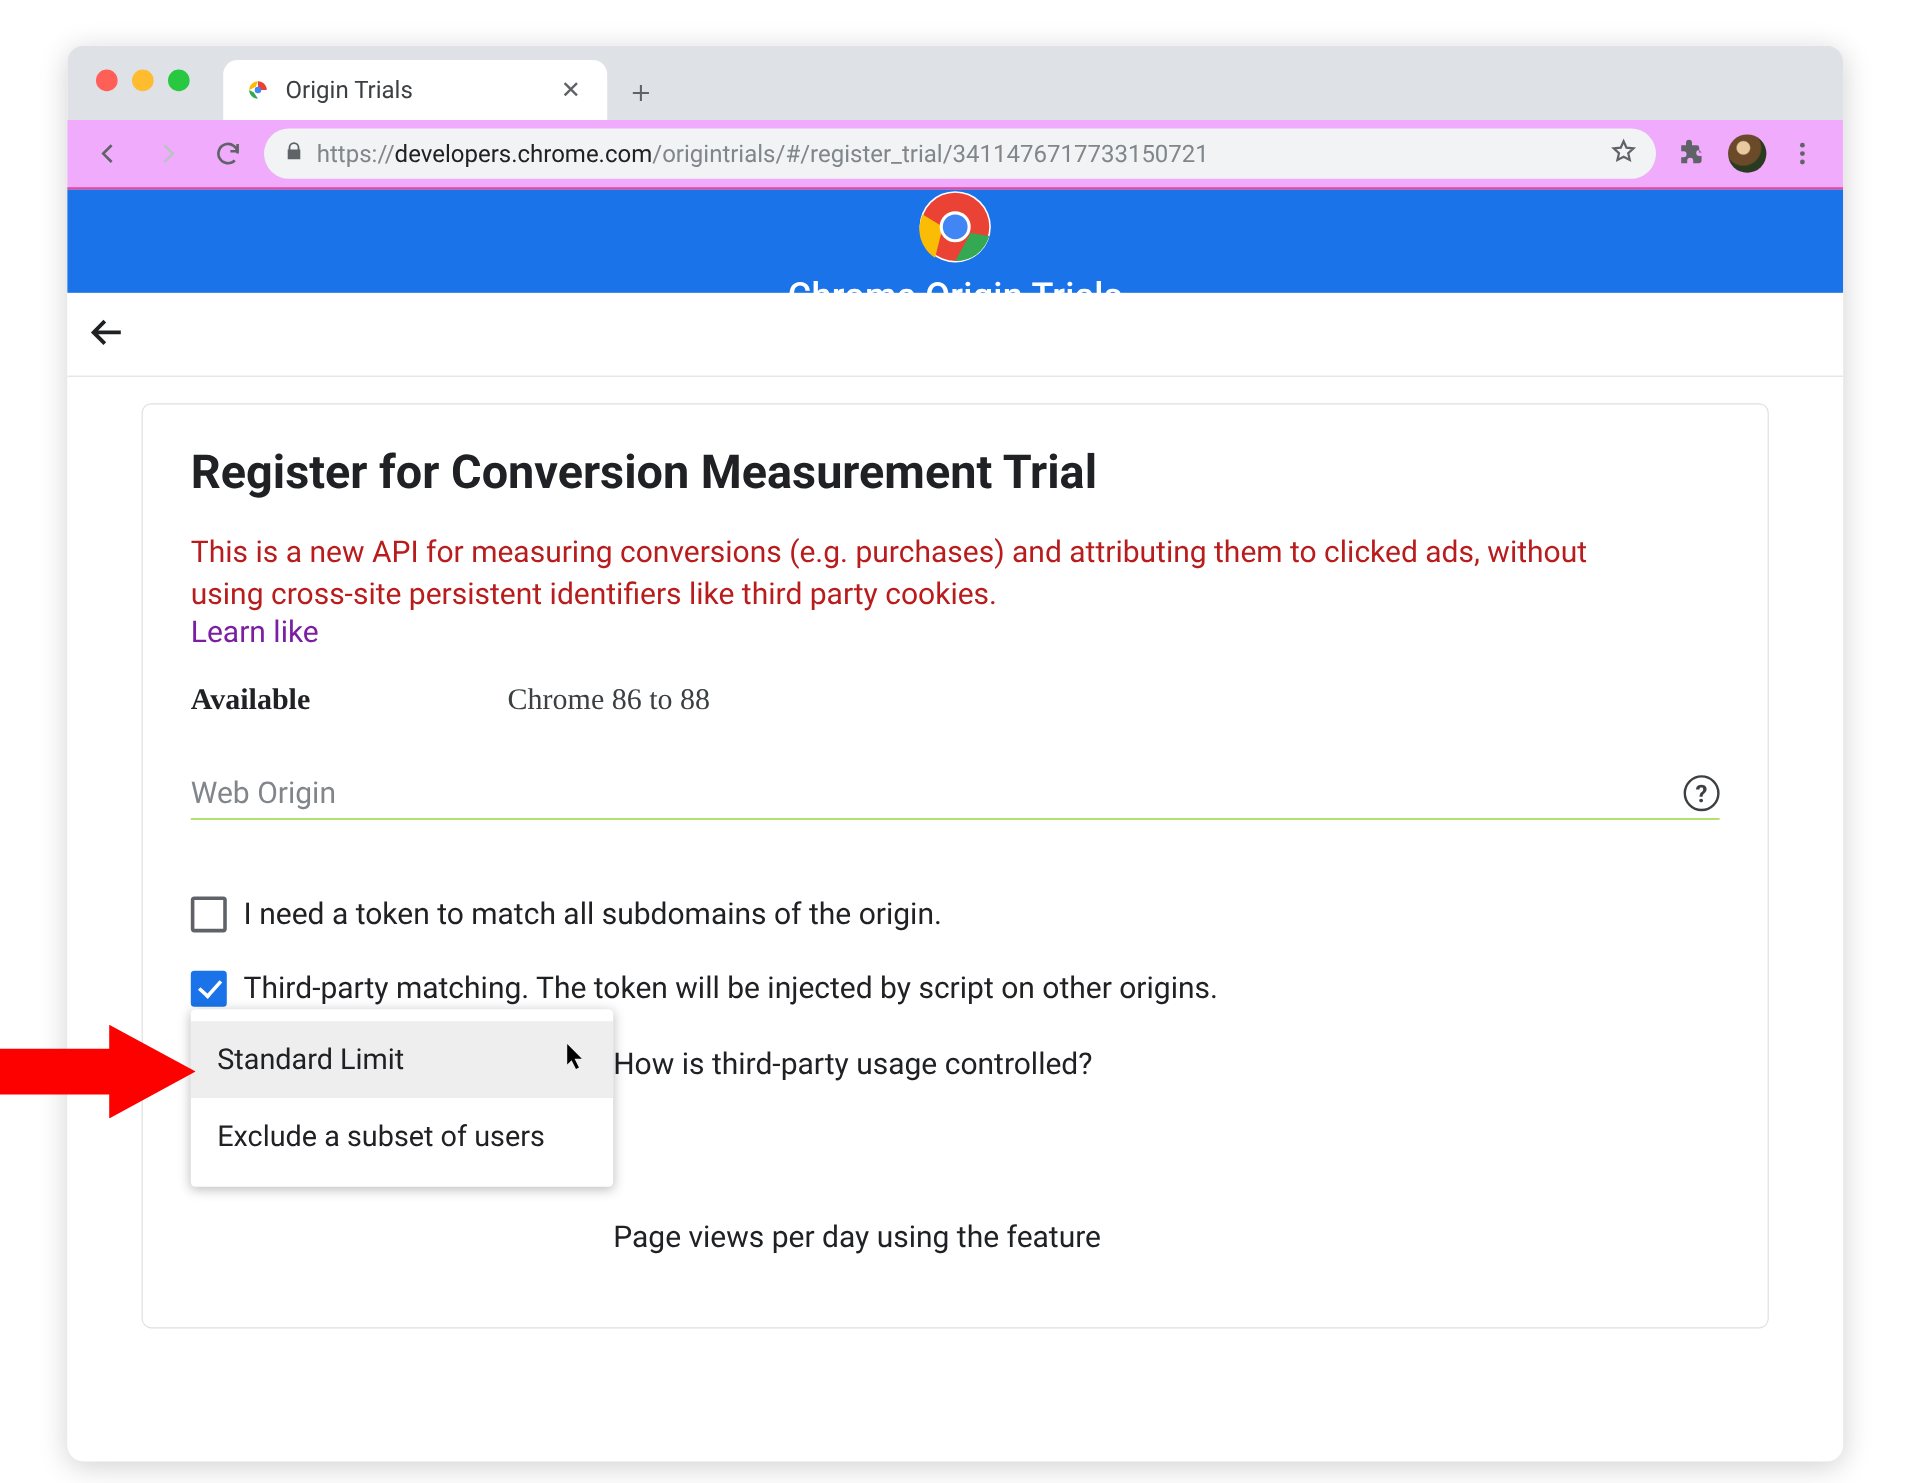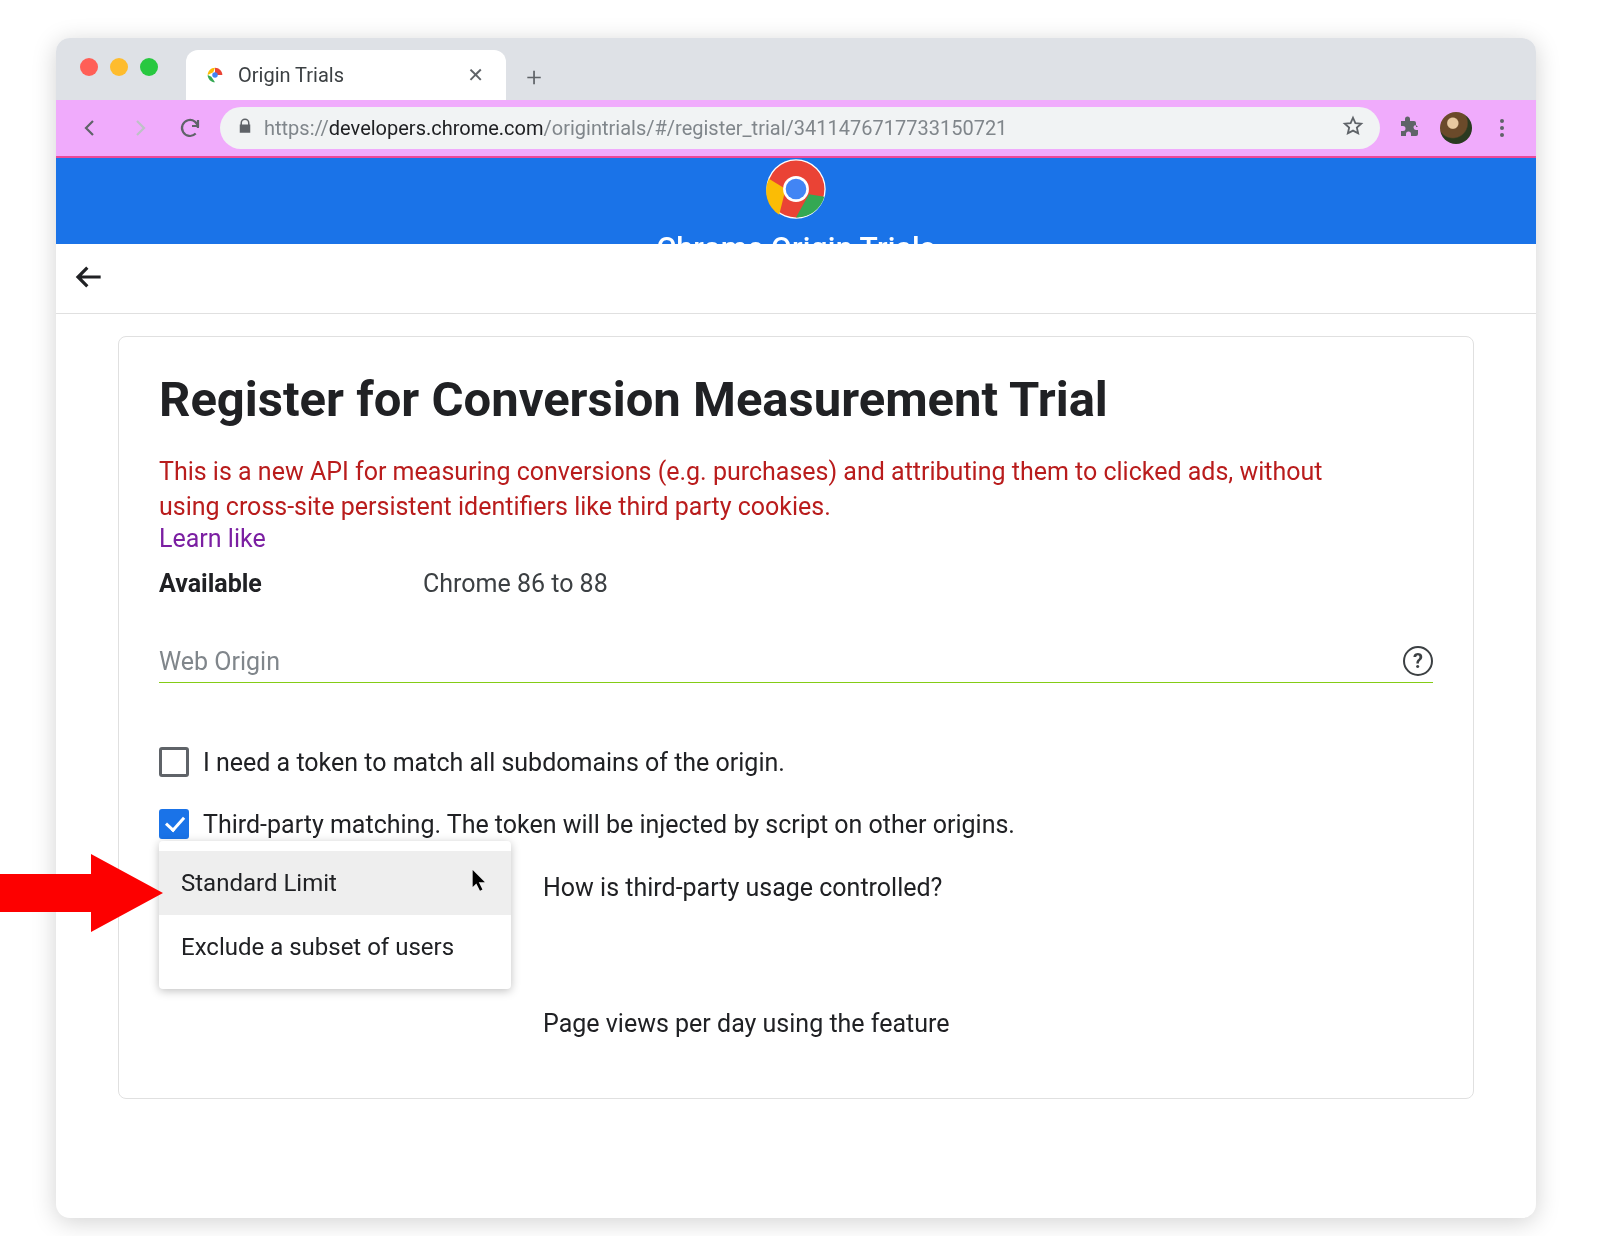--- a/index.html
+++ b/index.html
@@ -126,29 +126,29 @@
   }
   .subbar svg { width: 32px; height: 32px; color: #202124; }
   .card {
     margin: 22px 62px 0 62px;
     border: 1px solid #e0e0e0;
     border-radius: 8px;
     padding: 34px 40px 60px 40px;
     position: relative;
   }
   .card h1 {
-    font-size: 49px; font-weight: 700; color: #202124;
+    font-size: 39px; font-weight: 700; color: #202124;
     margin-bottom: 26px;
   }
   .desc {
     font-size: 25px; color: #b91c1c; line-height: 1.4;
     max-width: 1180px;
   }
   .learn { color: #7b1fa2; font-size: 25px; }
-  .meta { margin-top: 16px; }
+  .meta { margin-top: 28px; font-family: Liberation Serif, serif; }
   .meta-row { display: flex; font-size: 25px; margin-bottom: 24px; }
   .meta-row .k { width: 264px; font-weight: 700; color: #202124; }
   .meta-row .v { color: #3c4043; }
   .field {
     margin-top: 48px;
     display: flex; align-items: center;
     border-bottom: 1px solid #84cc16;
     padding-bottom: 6px;
   }
   .field .ph { color: #80868b; font-size: 25px; flex: 1; }
@@ -180,21 +180,21 @@
     border: solid #fff;
     border-width: 0 3.5px 3.5px 0;
     transform: rotate(42deg) translate(-1px,-2px);
   }
   .bottom-grid {
     display: grid;
     grid-template-columns: 352px 1fr;
     row-gap: 40px;
     align-items: center;
     margin-top: 0;
-    font-size: 25px; color: #202124; gap: 32px;
+    font-size: 25px; color: #202124;
   }
   .dropdown {
     position: relative;
     width: 352px;
   }
   .menu {
     position: absolute; left: 0; top: -30px;
     width: 352px;
     background: #fff;
     box-shadow: 0 2px 10px rgba(0,0,0,0.25);

